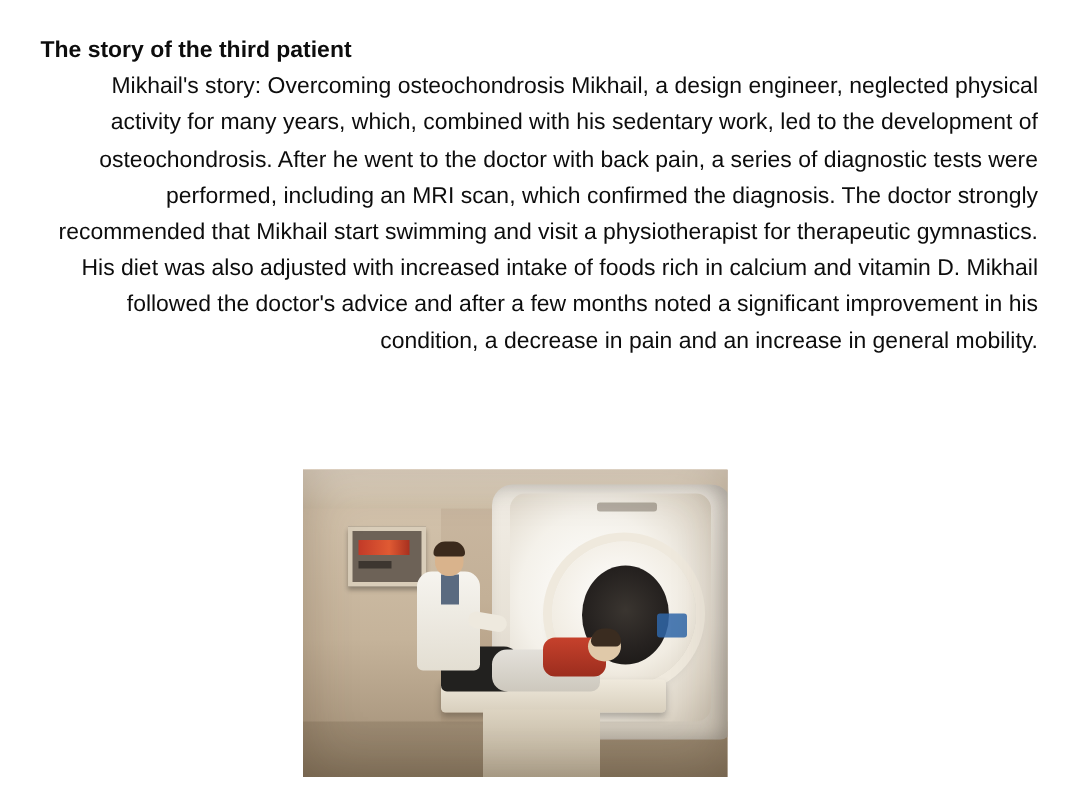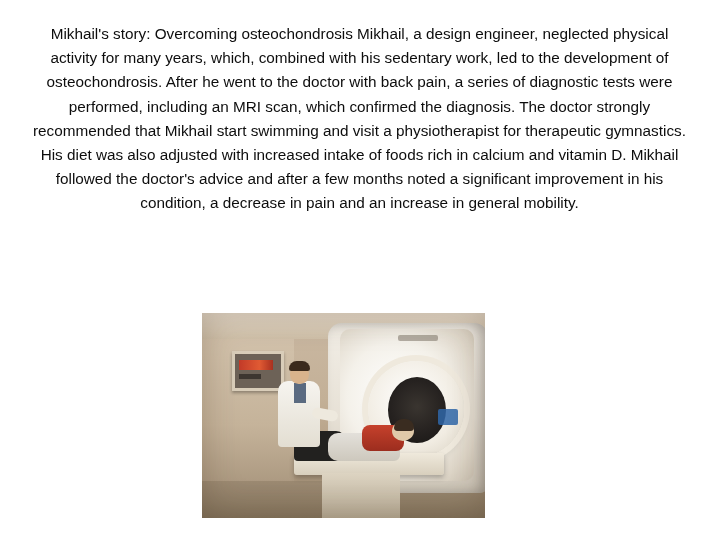--- a/index.html
+++ b/index.html
@@ -28,21 +28,21 @@
     font-size: 15.3px;
     line-height: 24.2px;
     color: #0d0d0d;
   }
   .text-block .title {
     font-weight: bold;
     display: block;
   }
   .text-block .body {
     display: block;
-    text-align: center;
+    text-align: right;
   }
   .image-wrap {
     position: absolute;
     left: 202px;
     top: 313px;
     width: 283px;
     height: 205px;
     overflow: hidden;
     background: #b9a894;
   }
@@ -173,20 +173,21 @@
     position: absolute; left: 0; top: 0; width: 283px; height: 205px;
     box-shadow: inset 0 0 36px rgba(60,40,20,.28);
   }
 </style>
 </head>
 <body>
 
 <div class="slide">
 
   <div class="text-block">
+    <span class="title">The story of the third patient</span>
     <span class="body">Mikhail's story: Overcoming osteochondrosis Mikhail, a design engineer, neglected physical activity for many years, which, combined with his sedentary work, led to the development of osteochondrosis. After he went to the doctor with back pain, a series of diagnostic tests were performed, including an MRI scan, which confirmed the diagnosis. The doctor strongly recommended that Mikhail start swimming and visit a physiotherapist for therapeutic gymnastics. His diet was also adjusted with increased intake of foods rich in calcium and vitamin D. Mikhail followed the doctor's advice and after a few months noted a significant improvement in his condition, a decrease in pain and an increase in general mobility.</span>
   </div>
 
   <div class="image-wrap">
     <div class="photo">
       <div class="p-wall"></div>
       <div class="p-wall-left"></div>
       <div class="p-ceiling"></div>
       <div class="p-floor"></div>
 

